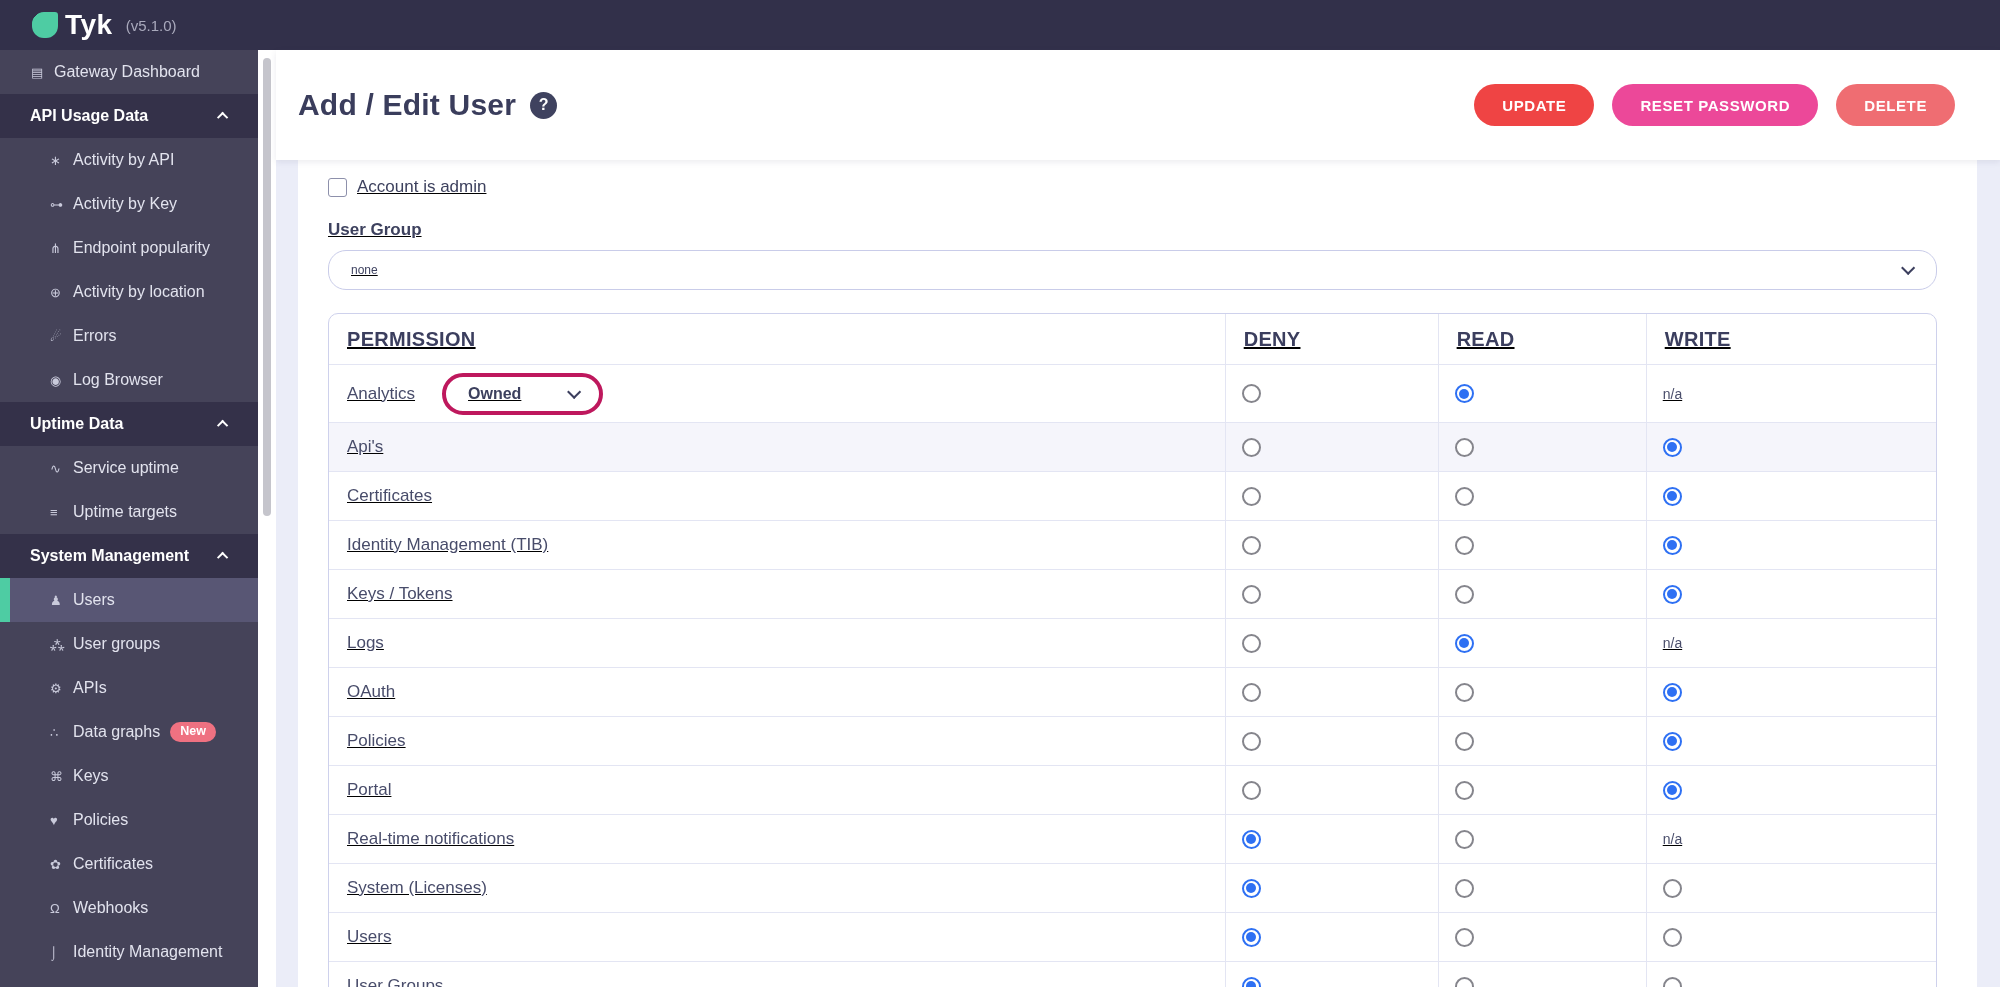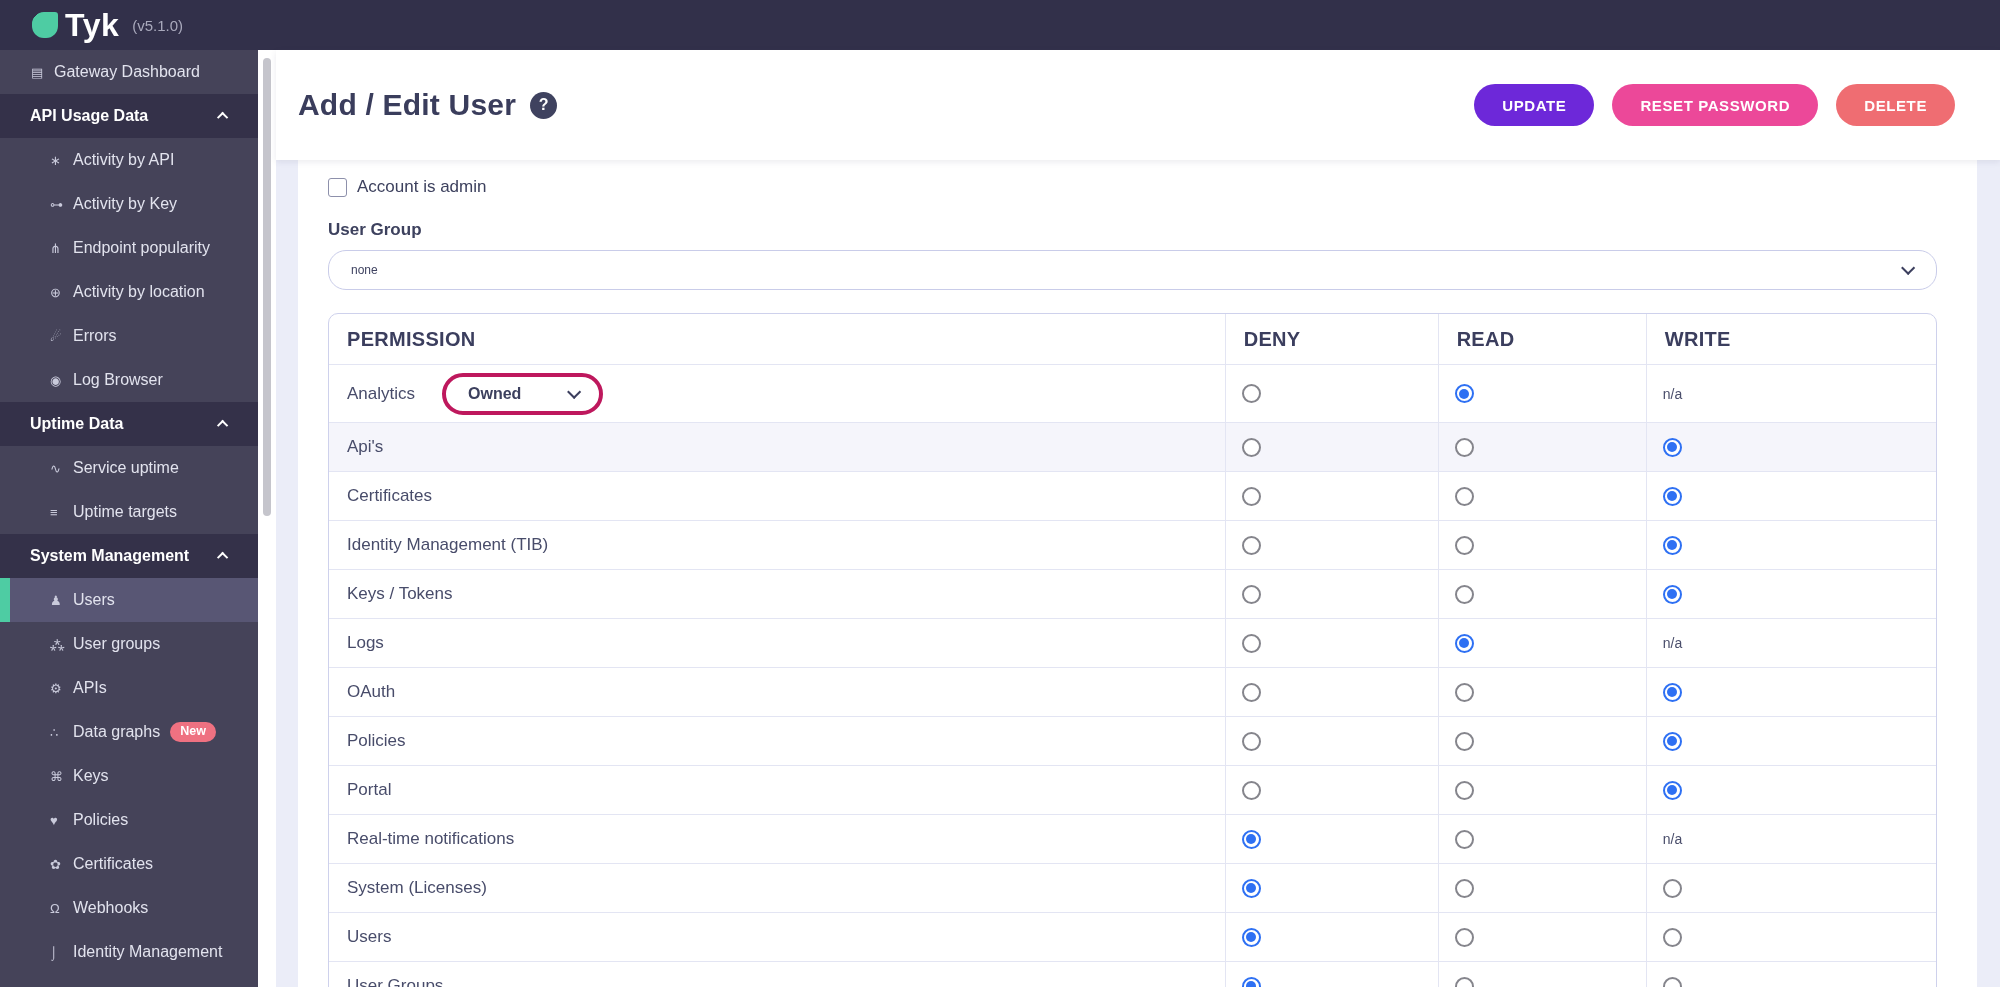--- a/index.html
+++ b/index.html
@@ -15,21 +15,21 @@
     height:50px; background:#32304a;
     display:flex; align-items:center;
     padding:0 34px 0 32px;
   }
   .logo-wrap { display:flex; align-items:center; }
   .logo-mark {
     width:26px; height:26px;
     background:linear-gradient(135deg,#32304a 0 15%,#4ecca3 15%);
     border-radius:46% 12% 46% 46%;
   }
-  .logo-text { font-size:32px; font-weight:700; color:#fff; margin-left:7px; letter-spacing:.5px; }
+  .logo-text { font-size:28px; font-weight:700; color:#fff; margin-left:7px; letter-spacing:.5px; }
   .version { font-size:15px; color:#a9a9bc; margin-left:13px; }
   .topbar-menus { margin-left:auto; display:flex; align-items:center; gap:54px; }
   .topmenu {
     display:flex; align-items:center; gap:11px;
     color:#fff; font-size:14px; font-weight:700; letter-spacing:.4px;
     cursor:pointer; white-space:nowrap;
   }
   .chev {
     display:inline-block; width:8px; height:8px;
     border-right:2px solid currentColor; border-bottom:2px solid currentColor;
@@ -91,21 +91,21 @@
     margin-left:14px; cursor:pointer;
   }
   .head-actions { margin-left:auto; display:flex; gap:18px; }
   .btn {
     height:42px; border:none; border-radius:21px; color:#fff;
     font-weight:700; font-size:15px; letter-spacing:.6px;
     padding:0 28px; cursor:pointer; font-family:inherit;
   }
 
   .content { flex:1; padding:0 23px 0 22px; min-height:0; }
-  .card { background:#fff; height:100%; padding:10px 40px 0 30px; overflow:hidden; }
+  .card { background:#fff; height:100%; padding:10px 40px 0 30px; overflow:hidden;text-decoration:underline; }
 
   
   .chk-row { display:flex; align-items:center; margin-top:7px; }
   .checkbox {
     width:19px; height:19px; border:1.5px solid #8d90ab; border-radius:3px;
     background:#fff; cursor:pointer; flex:none;
   }
   .chk-label { margin-left:10px; font-size:17px; color:#3d415e; }
   .field-label { margin-top:23px; font-size:17px; color:#3d415e; font-weight:600; }
   .select-box {
@@ -254,21 +254,21 @@
     </nav>
   <div class="sbtrack">
     <div class="sbthumb"></div>
   </div>
 
   <div class="main">
     <div class="pagehead">
       <span class="page-title">Add / Edit User</span>
       <span class="help-circle">?</span>
       <div class="head-actions" id="head-actions">
-          <button class="btn" style="background: #6d28d9;">UPDATE</button>
+          <button class="btn" style="background: #ef4444;">UPDATE</button>
           <button class="btn" style="background: #ec4899;">RESET PASSWORD</button>
           <button class="btn" style="background: rgb(239, 109, 114);">DELETE</button>
         </div>
     </div>
 
     <div class="content">
       <div class="card">
 
         <div class="chk-row">
           <span class="checkbox"></span>

